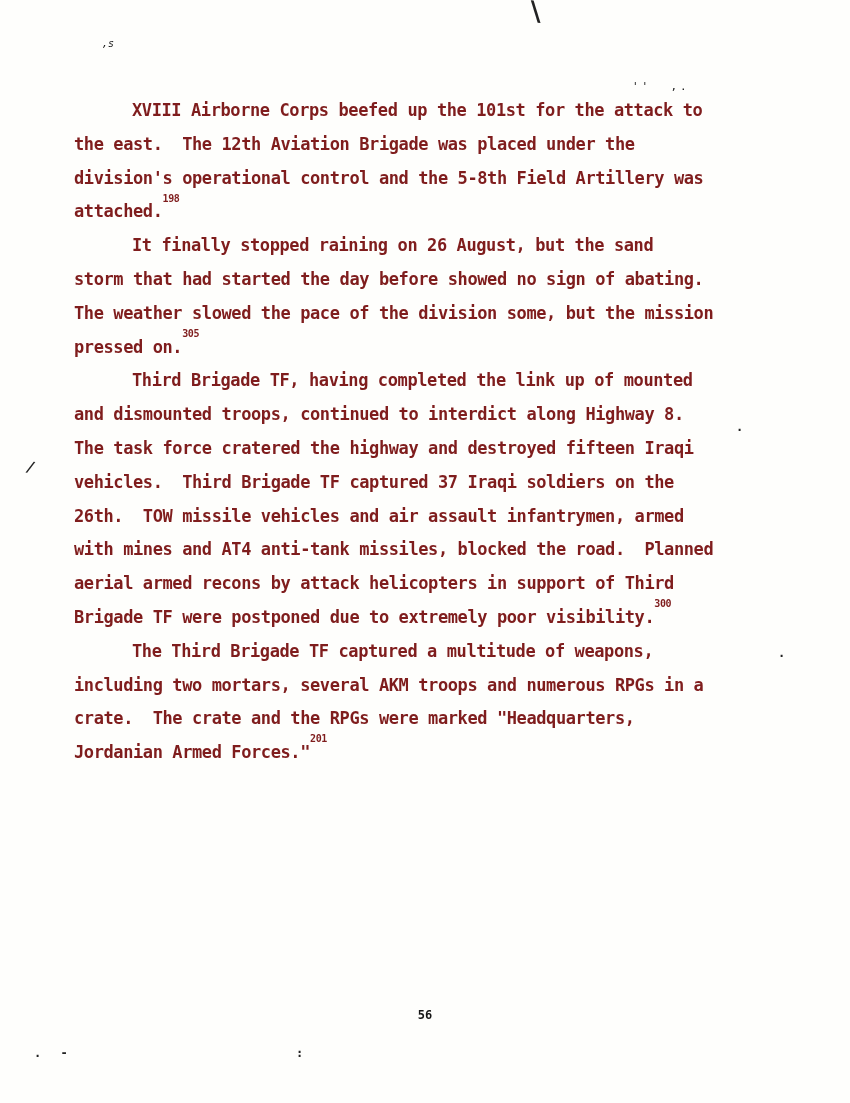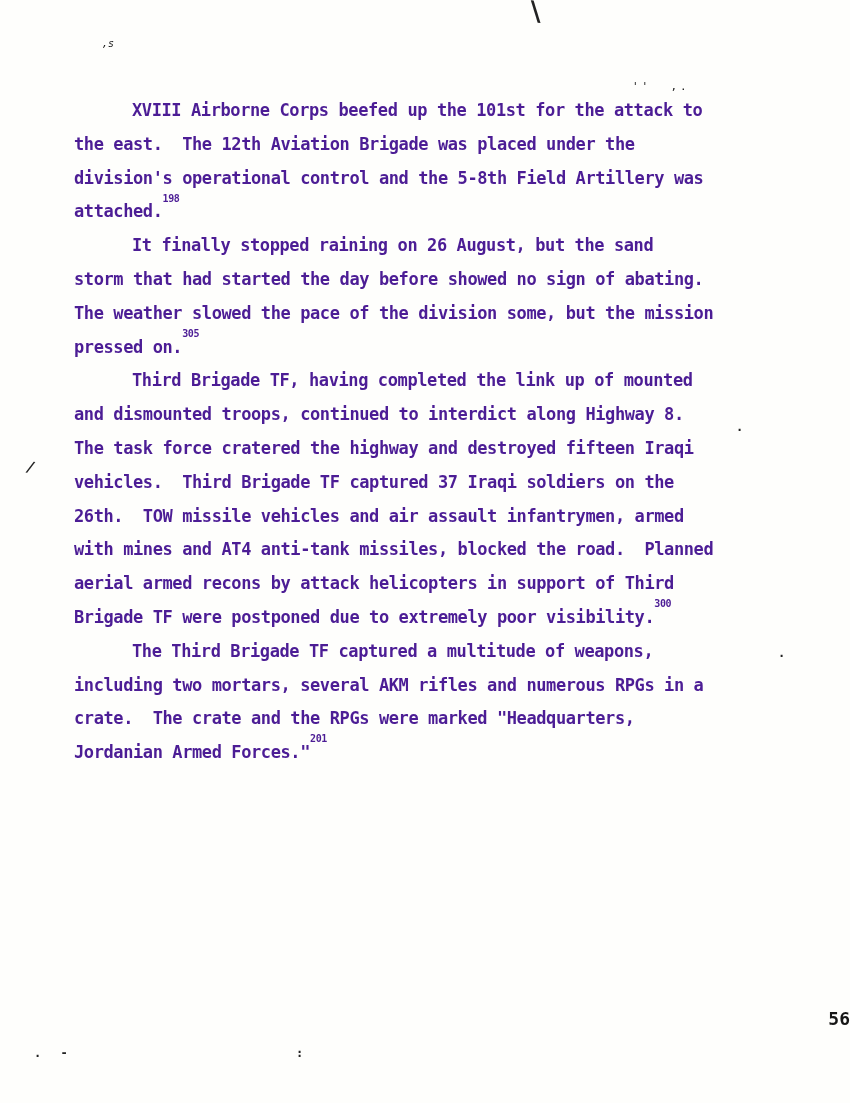--- a/index.html
+++ b/index.html
@@ -24,36 +24,36 @@
     width: 730px;
   }
   p.para {
     margin: 0;
     font-size: 17px;
     font-weight: bold;
     line-height: 33.8px;
     white-space: pre-wrap;
     text-indent: 58px;
     letter-spacing: -0.4px;
-    color: #4c1d95;
+    color: #7f1d1d;
   }
   sup.fn {
     font-size: 10px;
     font-weight: bold;
     position: relative;
     top: -9px;
     line-height: 0;
   }
   .page-number {
     position: absolute;
     top: 1008px;
     left: 0;
     width: 100%;
-    text-align: right;
-    font-size: 18px;
+    text-align: center;
+    font-size: 12px;
     font-weight: bold;
     color: #161616;
   }
   .artifact {
     position: absolute;
     color: #222;
     pointer-events: none;
     white-space: pre;
   }
   .a0 { top: -4px;  left: 528px; font-size: 26px; font-weight: bold; transform: rotate(8deg); }
@@ -94,21 +94,21 @@
     <p class="para"><span>Third Brigade TF, having completed the link up of mounted
 and dismounted troops, continued to interdict along Highway 8.
 The task force cratered the highway and destroyed fifteen Iraqi
 vehicles.  Third Brigade TF captured 37 Iraqi soldiers on the
 26th.  TOW missile vehicles and air assault infantrymen, armed
 with mines and AT4 anti-tank missiles, blocked the road.  Planned
 aerial armed recons by attack helicopters in support of Third
 Brigade TF were postponed due to extremely poor visibility.</span><sup class="fn">300</sup></p>
 
     <p class="para"><span>The Third Brigade TF captured a multitude of weapons,
-including two mortars, several AKM rifles and numerous RPGs in a
+including two mortars, several AKM troops and numerous RPGs in a
 crate.  The crate and the RPGs were marked "Headquarters,
 Jordanian Armed Forces."</span><sup class="fn">201</sup></p>
 
 
 
   </div>
 
   <div class="page-number">56</div>
 
 </div>

